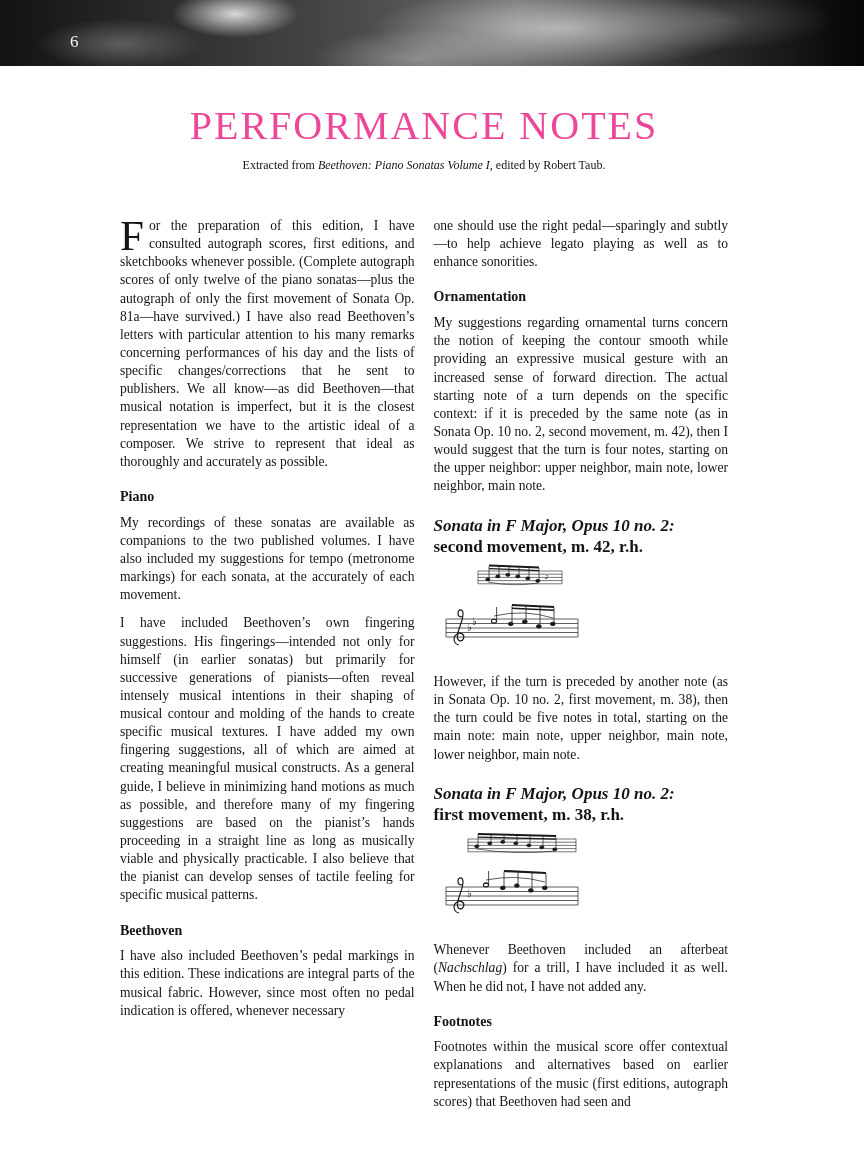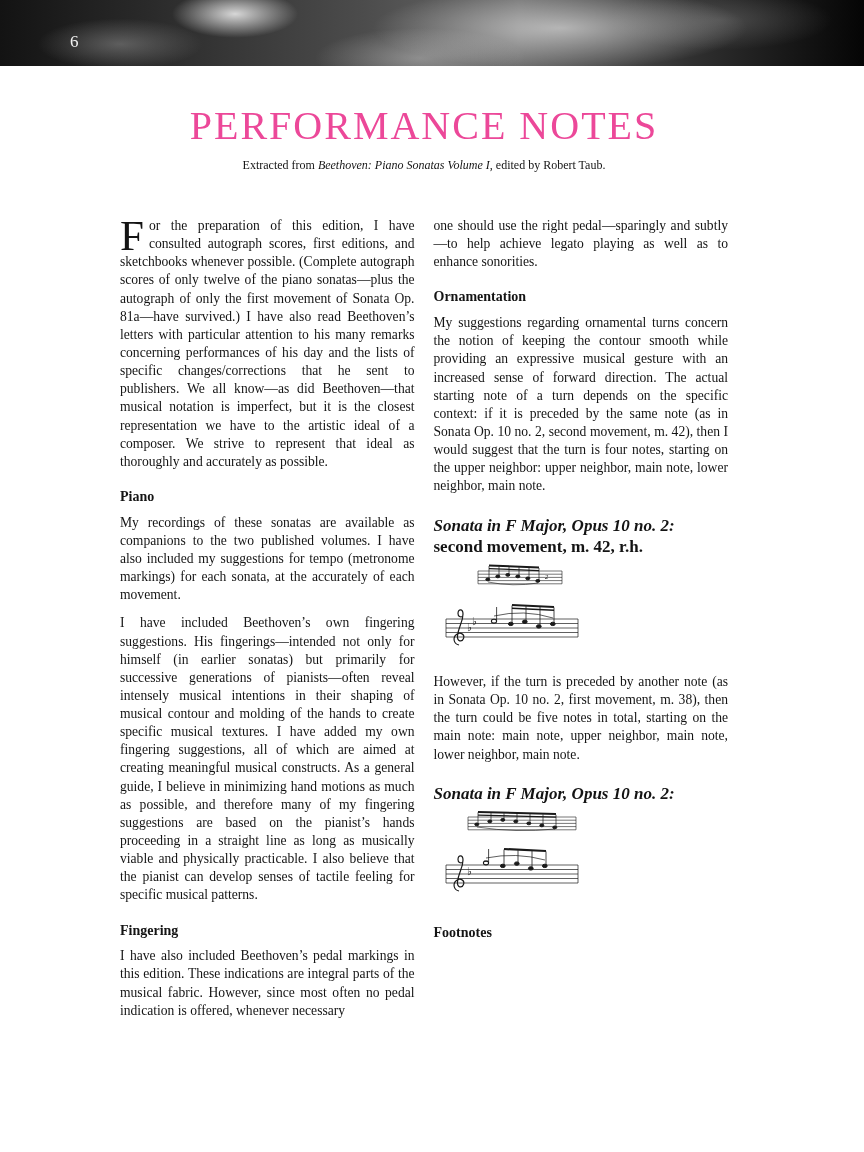--- a/index.html
+++ b/index.html
@@ -125,21 +125,21 @@
   <div class="columns">
 
     <div class="col">
       <p><span class="dropcap">F</span><span>or the preparation of this edition, I have consulted autograph scores, first editions, and sketchbooks whenever possible. (Complete autograph scores of only twelve of the piano sonatas—plus the autograph of only the first movement of Sonata Op. 81a—have survived.) I have also read Beethoven’s letters with particular attention to his many remarks concerning performances of his day and the lists of specific changes/corrections that he sent to publishers. We all know—as did Beethoven—that musical notation is imperfect, but it is the closest representation we have to the artistic ideal of a composer. We strive to represent that ideal as thoroughly and accurately as possible.</span></p>
 
       <h3 class="sec">Piano</h3>
       <p>My recordings of these sonatas are available as companions to the two published volumes. I have also included my suggestions for tempo (metronome markings) for each sonata, at the accurately of each movement.</p>
 
       <p>I have included Beethoven’s own fingering suggestions. His fingerings—intended not only for himself (in earlier sonatas) but primarily for successive generations of pianists—often reveal intensely musical intentions in their shaping of musical contour and molding of the hands to create specific musical textures. I have added my own fingering suggestions, all of which are aimed at creating meaningful musical constructs. As a general guide, I believe in minimizing hand motions as much as possible, and therefore many of my fingering suggestions are based on the pianist’s hands proceeding in a straight line as long as musically viable and physically practicable. I also believe that the pianist can develop senses of tactile feeling for specific musical patterns.</p>
 
-      <h3 class="sec">Fingering</h3>
+      <h3 class="sec">Beethoven</h3>
       <p>I have also included Beethoven’s pedal markings in this edition. These indications are integral parts of the musical fabric. However, since most often no pedal indication is offered, whenever necessary</p>
     </div>
 
     <div class="col">
       <p>one should use the right pedal—sparingly and subtly—to help achieve legato playing as well as to enhance sonorities.</p>
 
       <h3 class="sec">Ornamentation</h3>
       <p>My suggestions regarding ornamental turns concern the notion of keeping the contour smooth while providing an expressive musical gesture with an increased sense of forward direction. The actual starting note of a turn depends on the specific context: if it is preceded by the same note (as in Sonata Op. 10 no. 2, second movement, m. 42), then I would suggest that the turn is four notes, starting on the upper neighbor: upper neighbor, main note, lower neighbor, main note.</p>
 
       <div class="caption">
@@ -203,20 +203,21 @@
           <line x1="116" y1="44.4" x2="116" y2="60.5" stroke-width="0.8"></line>
             <ellipse cx="114.8" cy="60.9" rx="2.4" ry="1.7"></ellipse>
           <path d="M56 53 Q86 46 115 55" fill="none" stroke-width="0.7"></path>
         </g>
       </svg>
 
       <p>However, if the turn is preceded by another note (as in Sonata Op. 10 no. 2, first movement, m. 38), then the turn could be five notes in total, starting on the main note: main note, upper neighbor, main note, lower neighbor, main note.</p>
 
       <div class="caption">
         <span class="l1">Sonata in F Major, Opus 10 no. 2:</span>
+        <span class="l2">first movement, m. 38, r.h.</span>
       </div>
 
       <svg class="music" width="175" height="98" viewBox="0 0 175 98">
 
         <g stroke="#1a1a1a" stroke-width="0.6">
           <line x1="30" y1="8" x2="138" y2="8"></line>
             <line x1="30" y1="11.2" x2="138" y2="11.2"></line>
           <line x1="30" y1="14.4" x2="138" y2="14.4"></line>
             <line x1="30" y1="17.6" x2="138" y2="17.6"></line>
           <line x1="30" y1="20.8" x2="138" y2="20.8"></line>
@@ -264,18 +265,20 @@
           <line x1="80" y1="41.2" x2="80" y2="54.2" stroke-width="0.8"></line>
             <ellipse cx="78.8" cy="54.6" rx="2.4" ry="1.7"></ellipse>
           <line x1="94" y1="41.8" x2="94" y2="59" stroke-width="0.8"></line>
             <ellipse cx="92.8" cy="59.4" rx="2.4" ry="1.7"></ellipse>
           <line x1="108" y1="42.4" x2="108" y2="56.5" stroke-width="0.8"></line>
             <ellipse cx="106.8" cy="56.9" rx="2.4" ry="1.7"></ellipse>
           <path d="M48 49 Q78 43 107 51" fill="none" stroke-width="0.7"></path>
         </g>
       </svg>
 
+      <p><span>Whenever Beethoven included an afterbeat (</span><em>Nachschlag</em><span>) for a trill, I have included it as well. When he did not, I have not added any.</span></p>
 
       <h3 class="sec">Footnotes</h3>
+      <p>Footnotes within the musical score offer contextual explanations and alternatives based on earlier representations of the music (first editions, autograph scores) that Beethoven had seen and</p>
     </div>
 
   </div>
 </div>
 
 </body></html>

